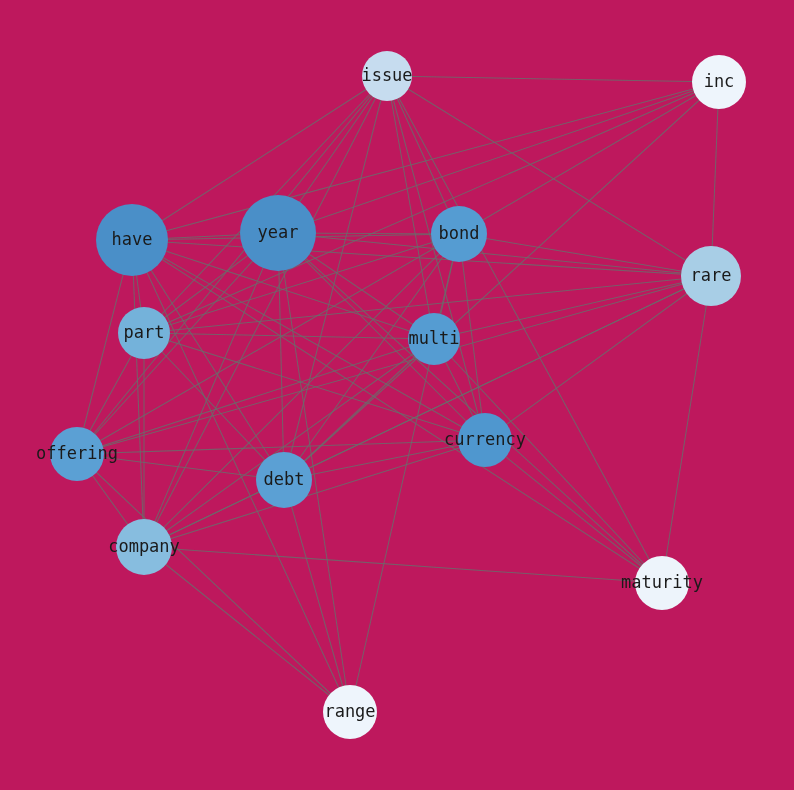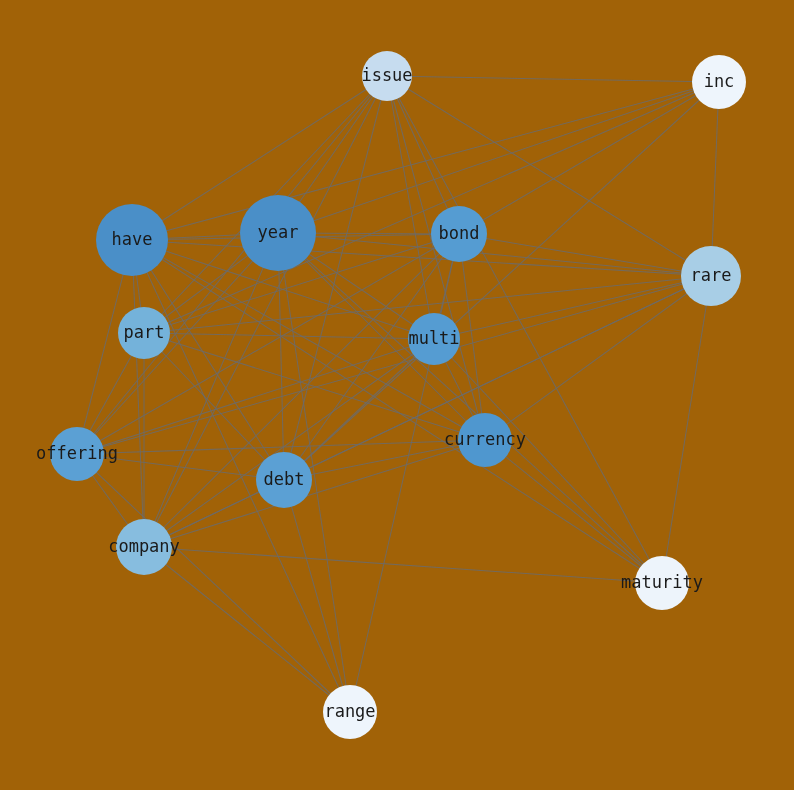--- a/index.html
+++ b/index.html
@@ -37,21 +37,21 @@
     font-size: 17px;
     fill: #1a1a1a;
     text-anchor: middle;
     dominant-baseline: middle;
     paint-order: stroke;
   }
 </style>
 </head>
 <body>
 
-<div id="canvas-wrap" style="background: #a16207; text-align: right;">
+<div id="canvas-wrap" style="background: #be185d; text-align: right;">
   <svg id="graph" viewBox="0 0 794 790" xmlns="http://www.w3.org/2000/svg">
     <g id="edge-layer">
         <line x1="387" y1="76" x2="719" y2="82" class="edge" stroke="#6b6b6b" stroke-width="1.05"></line>
         <line x1="387" y1="76" x2="132" y2="240" class="edge" stroke="#6b6b6b" stroke-width="1.05"></line>
         <line x1="387" y1="76" x2="278" y2="233" class="edge" stroke="#6b6b6b" stroke-width="1.05"></line>
         <line x1="387" y1="76" x2="459" y2="234" class="edge" stroke="#6b6b6b" stroke-width="1.05"></line>
         <line x1="387" y1="76" x2="711" y2="276" class="edge" stroke="#6b6b6b" stroke-width="1.05"></line>
         <line x1="387" y1="76" x2="144" y2="333" class="edge" stroke="#6b6b6b" stroke-width="1.05"></line>
         <line x1="387" y1="76" x2="434" y2="339" class="edge" stroke="#6b6b6b" stroke-width="1.05"></line>
         <line x1="387" y1="76" x2="485" y2="440" class="edge" stroke="#6b6b6b" stroke-width="1.05"></line>

